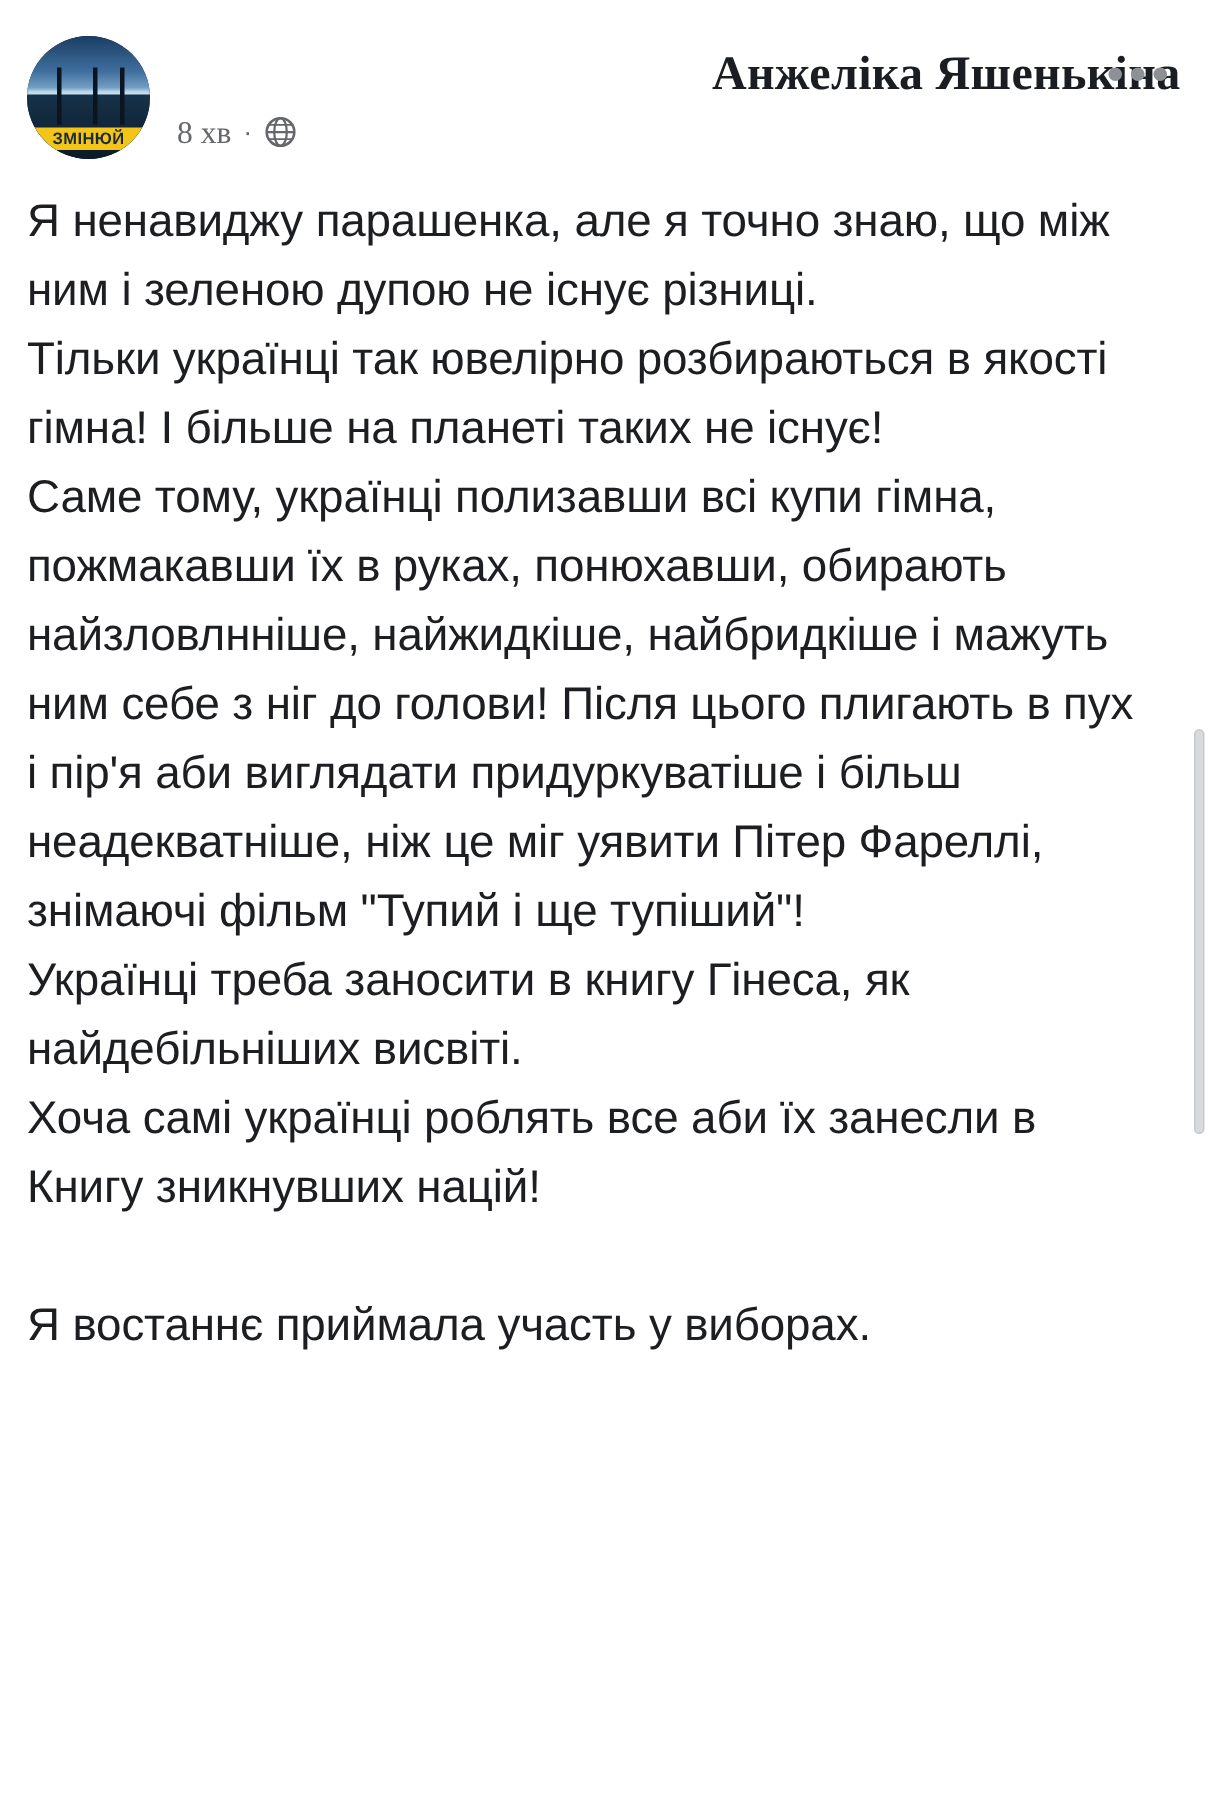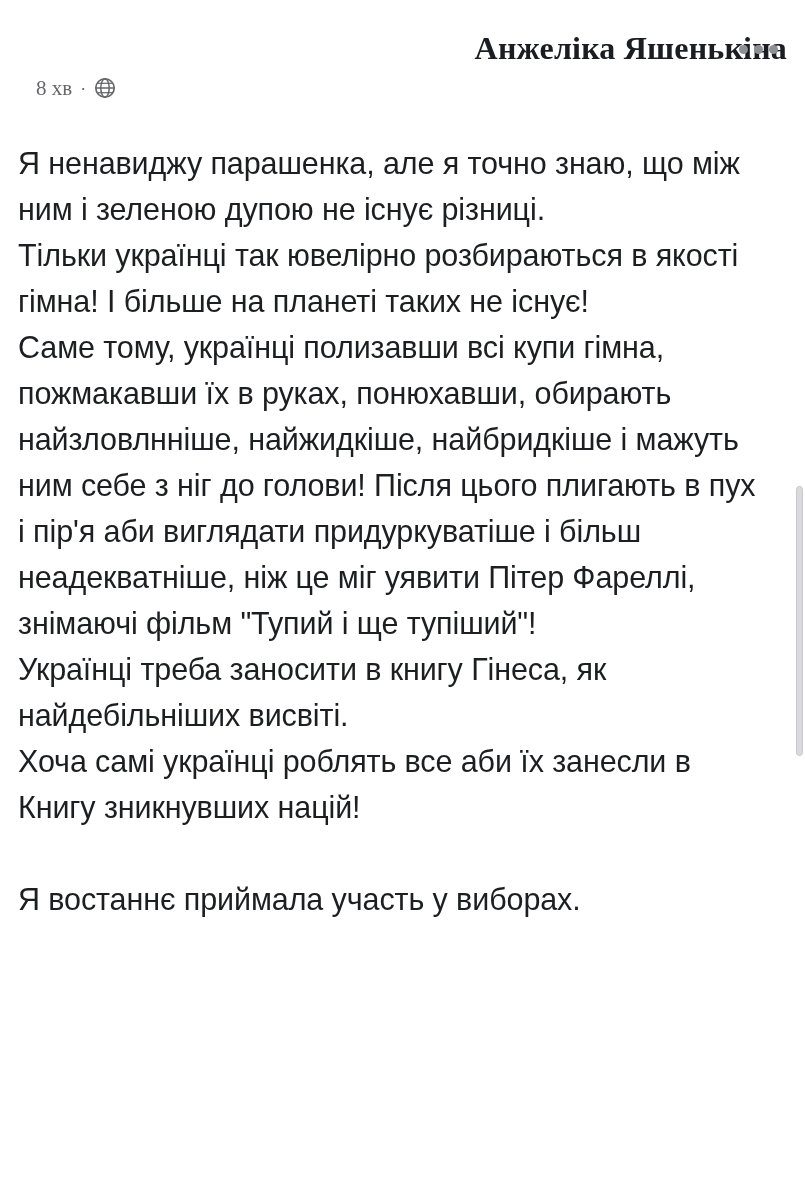--- a/index.html
+++ b/index.html
@@ -142,21 +142,20 @@
   .more-btn i {
     display: block;
     width: 9px;
     height: 9px;
     border-radius: 50%;
     background: #8d9094;
   }
 
   
   .post-body {
-    margin-top: 16px;
     font-family: "Liberation Sans", sans-serif;
     font-size: 30.5px;
     line-height: 46px;
     color: #1c1e21;
     letter-spacing: -0.1px;
     white-space: pre-wrap;
     word-wrap: break-word;
     padding-right: 28px;
   }
 
@@ -173,20 +172,29 @@
     box-sizing: border-box;
   }
 </style>
 </head>
 <body>
 
 <div class="post">
 
   <div class="post-header">
 
+    <div class="avatar">
+      <div class="sky"></div>
+      <div class="horizon"></div>
+      <div class="ground"></div>
+      <div class="pole p1"></div>
+      <div class="pole p2"></div>
+      <div class="pole p3"></div>
+      <div class="banner">ЗМІНЮЙ</div>
+    </div>
 
     <div class="header-text">
       <div class="author-name">Анжеліка Яшенькіна</div>
       <div class="meta-row">
         <span class="meta-time">8 хв</span>
         <span class="meta-dot">·</span>
         <span class="globe-icon">
           <svg width="22" height="22" viewBox="0 0 22 22" aria-hidden="true">
             <circle cx="11" cy="11" r="9.2" fill="none" stroke="#65676b" stroke-width="1.7"></circle>
             <ellipse cx="11" cy="11" rx="4.2" ry="9.2" fill="none" stroke="#65676b" stroke-width="1.5"></ellipse>

